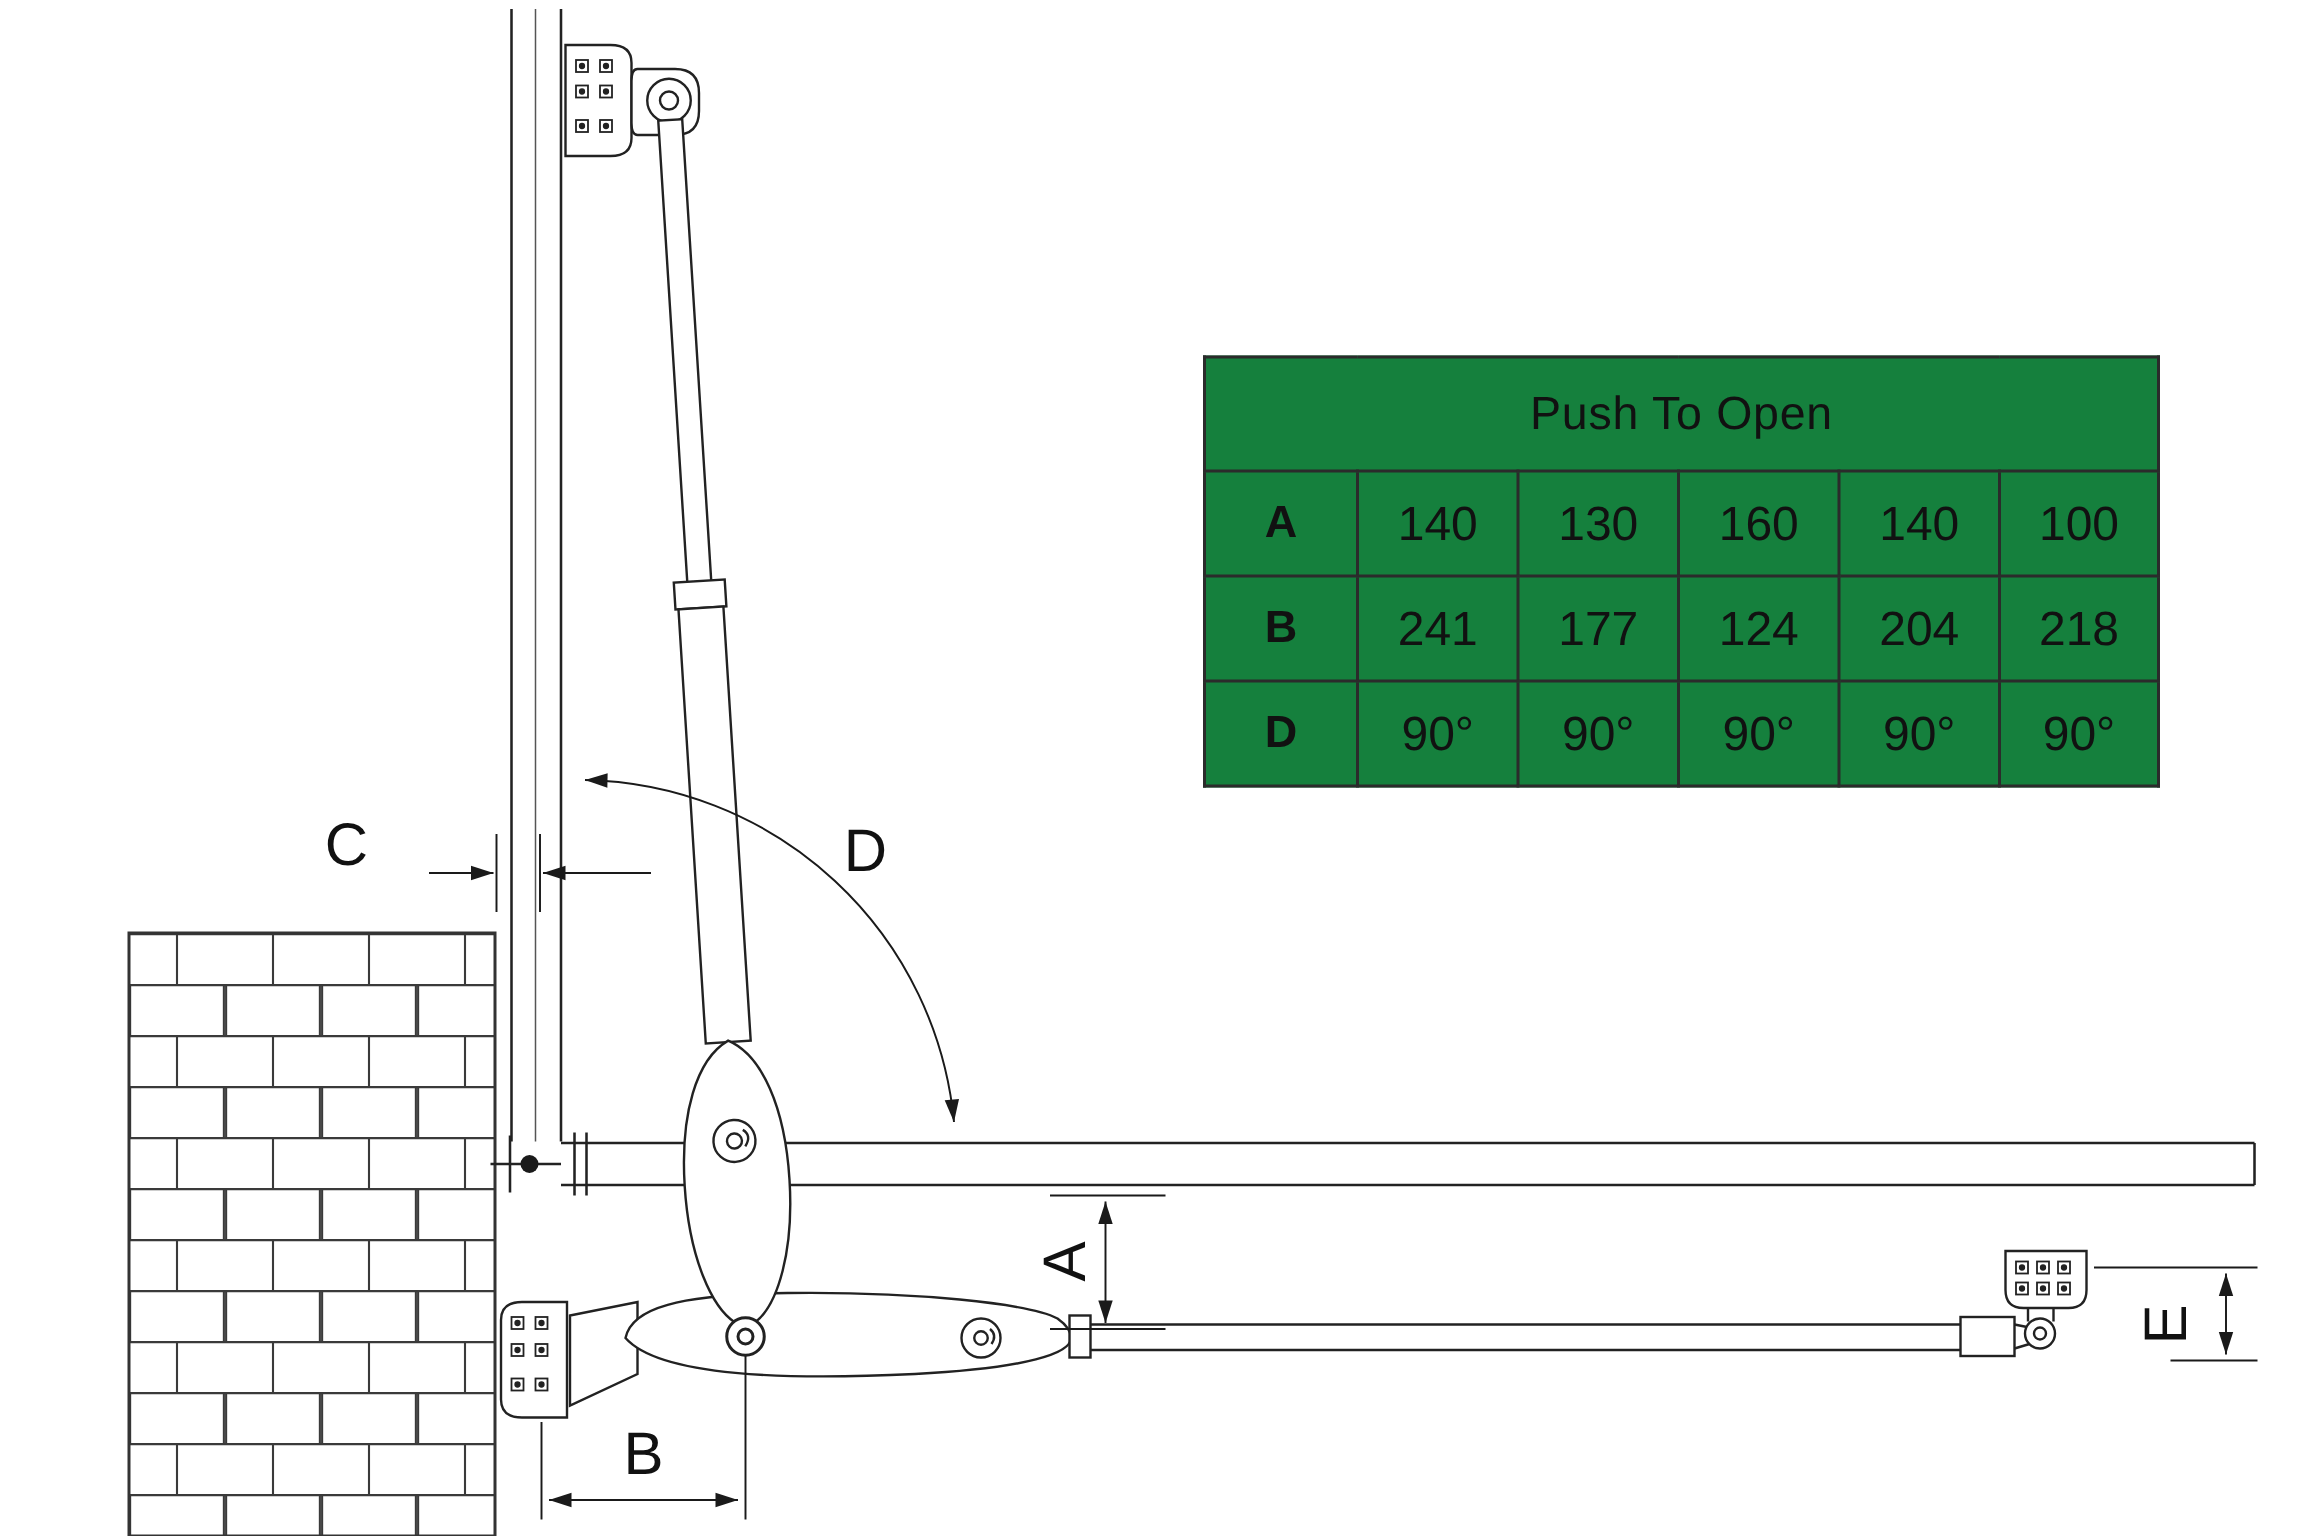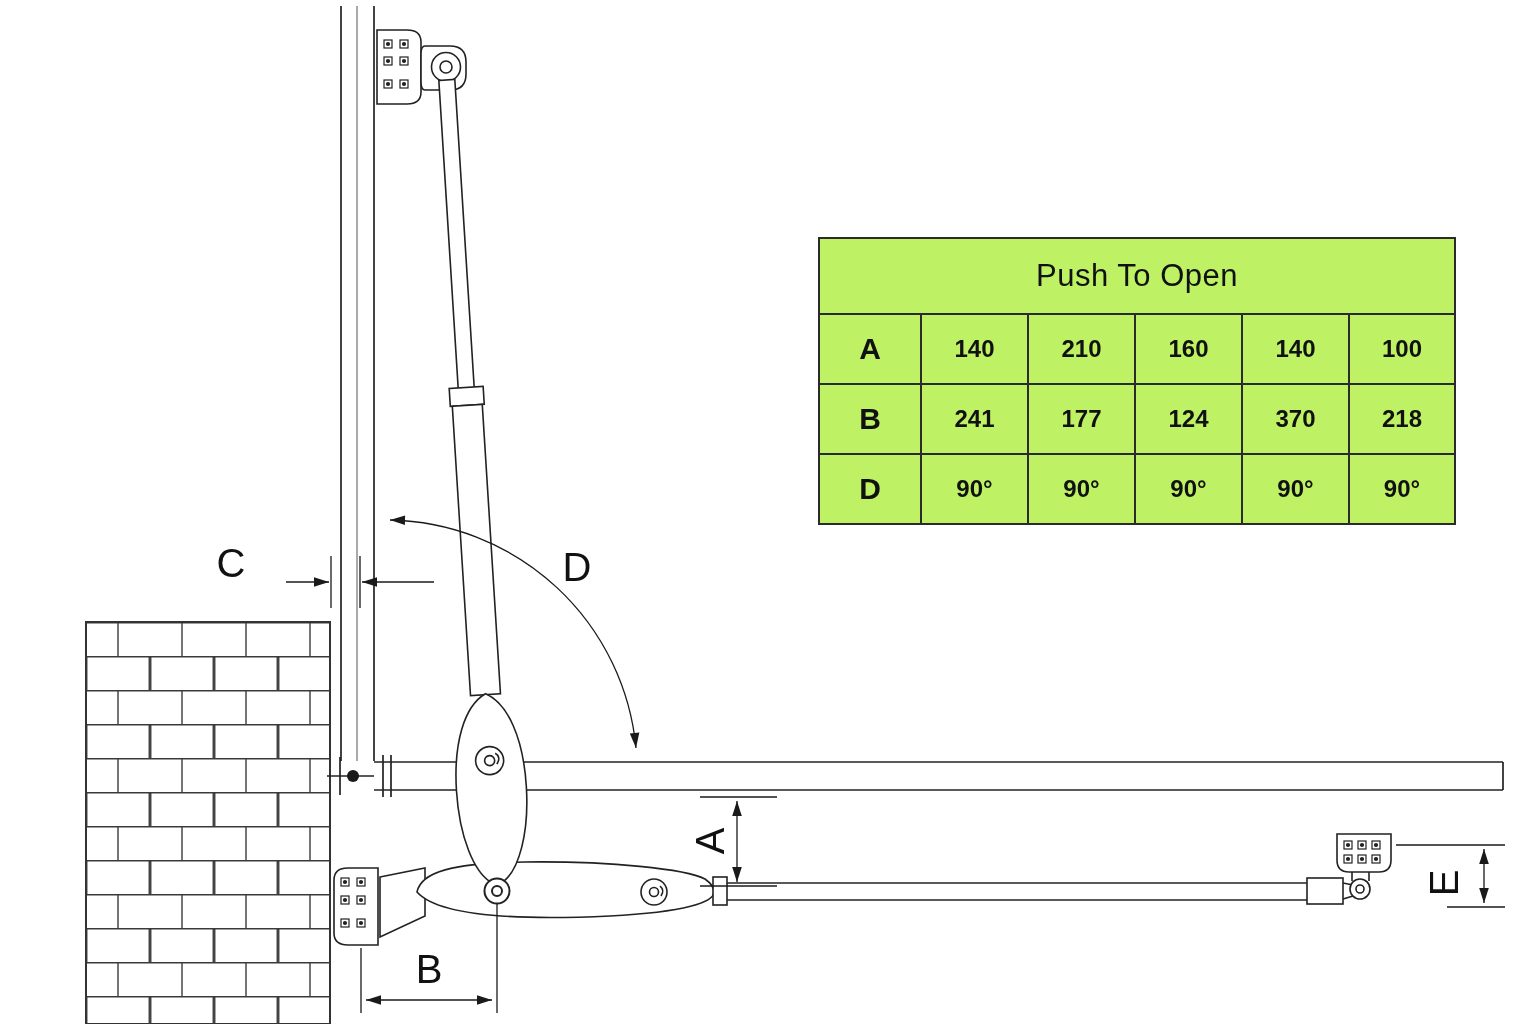--- a/index.html
+++ b/index.html
@@ -1,25 +1,25 @@
 <!DOCTYPE html>
 <html><head>
 <meta charset="utf-8">
 <style>
   html,body{margin:0;padding:0;background:#ffffff;}
   .canvas{position:relative;width:1536px;height:1024px;background:#fff;overflow:hidden;
           font-family:"Liberation Sans",sans-serif;}
   .canvas svg{position:absolute;left:0;top:0;}
   .spec-table{position:absolute;left:802px;top:237px;width:636px;border-collapse:collapse;
-              table-layout:fixed;background:#bef264;margin-left:16px;}
+              table-layout:fixed;background:#15803d;}
   .spec-table th,.spec-table td{border:2px solid #2b2b2b;text-align:center;color:#111;
               vertical-align:middle;}
   .spec-table .title-cell{height:72px;font-size:31px;font-weight:400;letter-spacing:.5px;}
   .spec-table tbody th{font-weight:700;font-size:30px;}
-  .spec-table tbody td{font-size:24px;font-weight:700;height:66px;}
+  .spec-table tbody td{font-size:32px;font-weight:400;height:66px;}
 </style>
 </head>
 <body>
 
 <div class="canvas">
 
 <svg width="1536" height="1024" viewBox="0 0 1536 1024">
   <defs>
     <marker id="arr" viewBox="0 0 12 12" refX="11" refY="6" markerWidth="18" markerHeight="18" markerUnits="userSpaceOnUse" orient="auto-start-reverse">
       <path d="M1 2.8 L11 6 L1 9.2 Z" fill="#1a1a1a"></path>
@@ -179,31 +179,31 @@
   </colgroup>
   <thead>
     <tr>
       <th colspan="6" class="title-cell">Push To Open</th>
     </tr>
   </thead>
   <tbody>
     <tr>
       <th>A</th>
       <td>140</td>
-      <td>210</td>
+      <td>130</td>
       <td>160</td>
       <td>140</td>
       <td>100</td>
     </tr>
     <tr>
       <th>B</th>
       <td>241</td>
       <td>177</td>
       <td>124</td>
-      <td>370</td>
+      <td>204</td>
       <td>218</td>
     </tr>
     <tr>
       <th>D</th>
       <td>90°</td>
       <td>90°</td>
       <td>90°</td>
       <td>90°</td>
       <td>90°</td>
     </tr>

